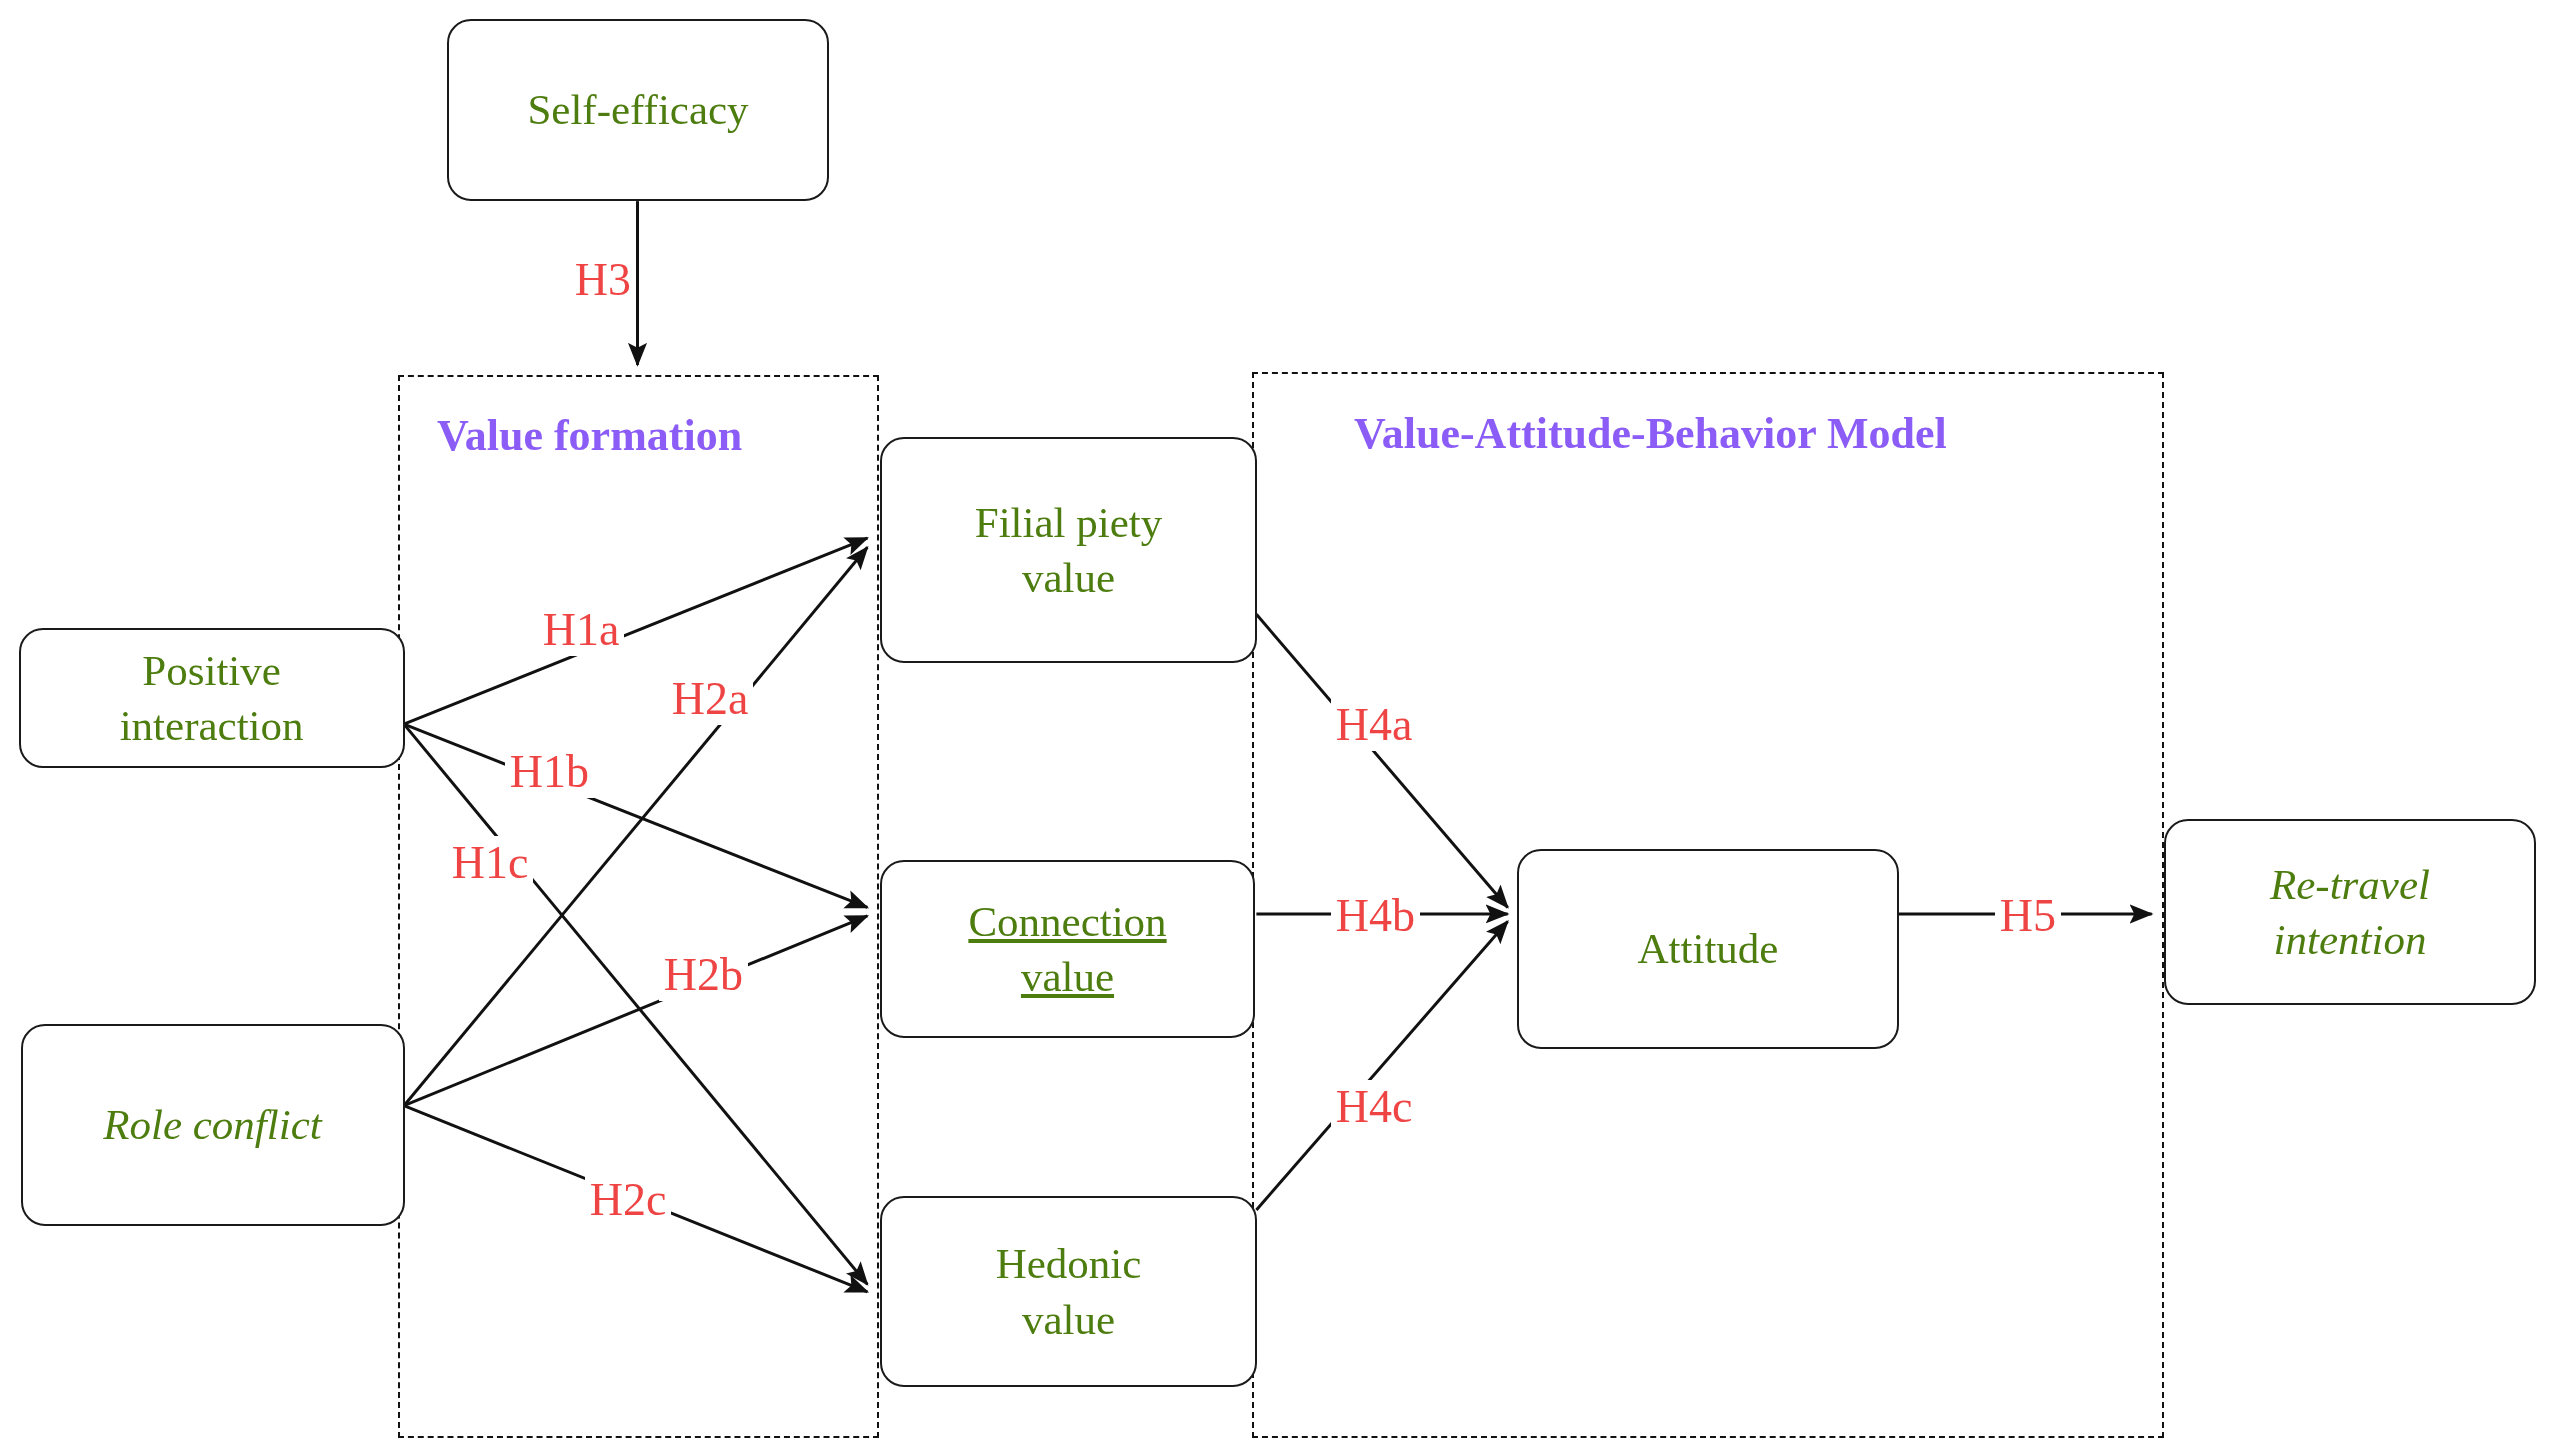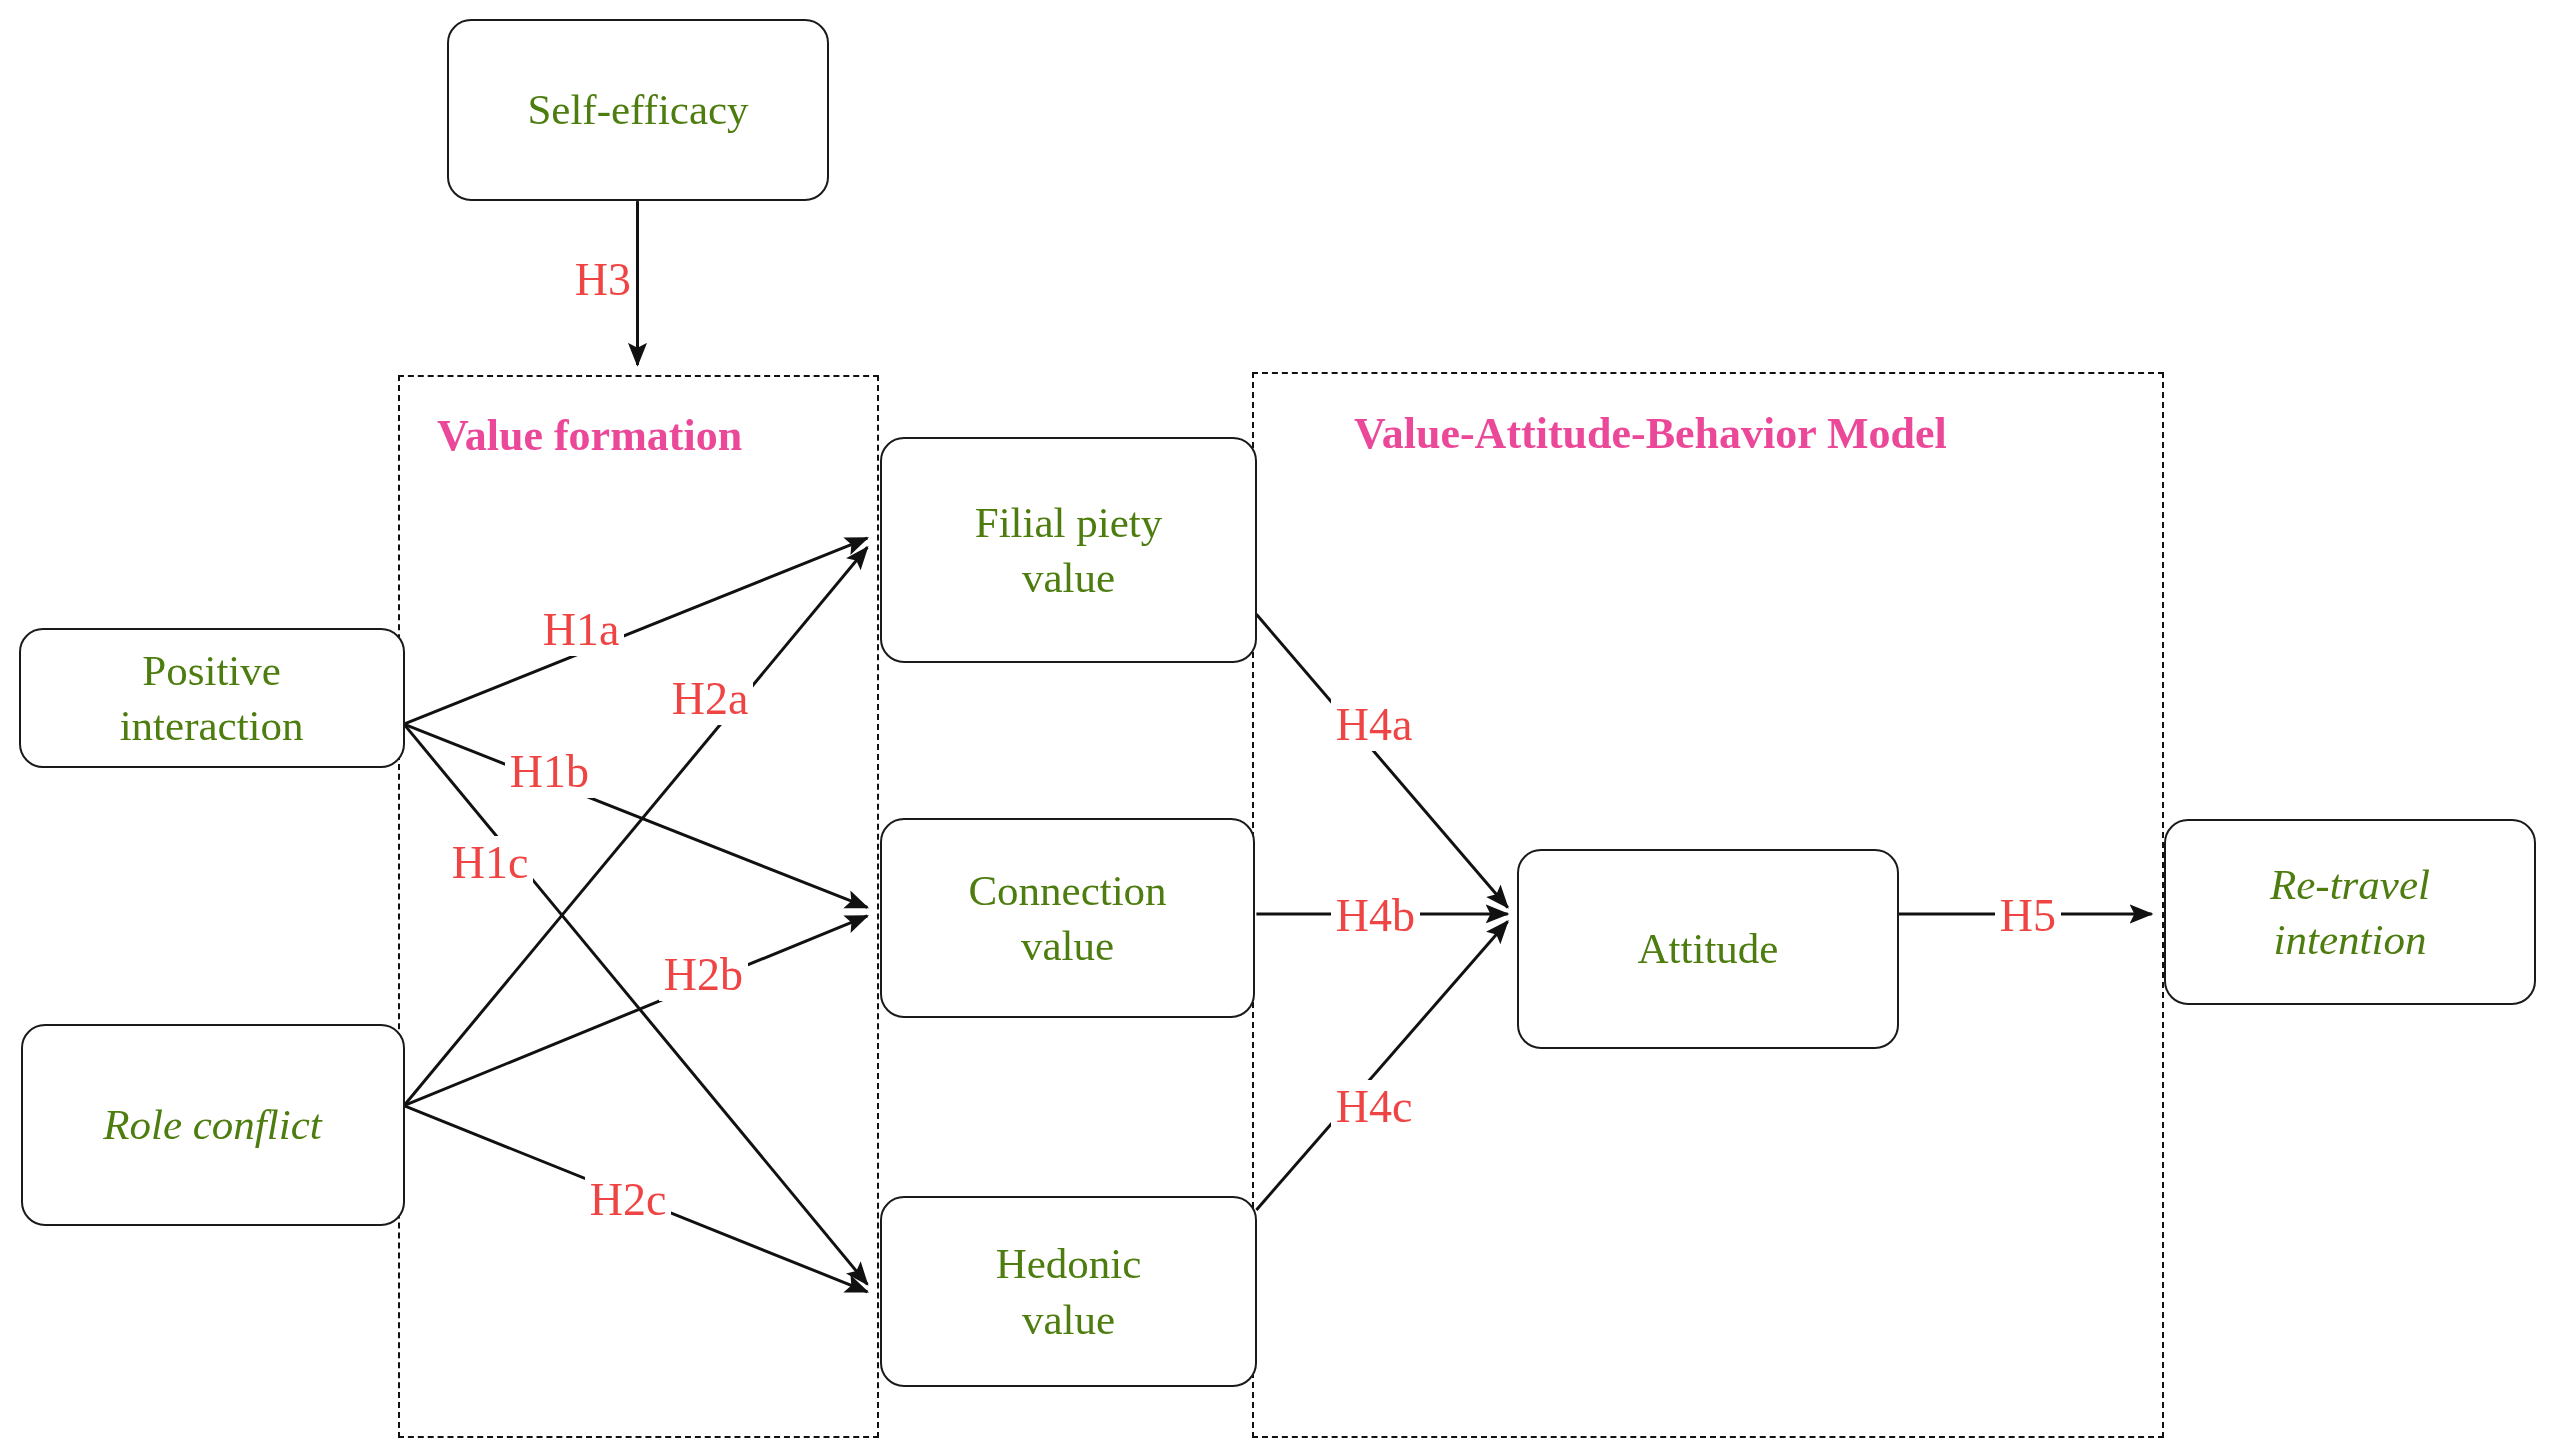--- a/index.html
+++ b/index.html
@@ -44,21 +44,21 @@
     position: absolute;
     box-sizing: border-box;
     border: 2.8px dashed #111111;
     background: transparent;
     z-index: 1;
   }
   .group-title {
     position: absolute;
     font-weight: bold;
     font-size: 44px;
-    color: #ec4899;
+    color: #8b5cf6;
     white-space: nowrap;
     z-index: 2;
   }
   .edge-label {
     position: absolute;
     font-size: 46px;
     color: #ef4444;
     white-space: nowrap;
     background: #ffffff;
     padding: 0 4.7px;
@@ -102,21 +102,21 @@
     </div>
   <div class="node" id="n1" style="left: 18.6px; top: 628px; width: 386px; height: 140px;">
       <span>Positive<br>interaction</span>
     </div>
   <div class="node" id="n2" style="left: 20.5px; top: 1024px; width: 384px; height: 202px; font-style: italic;">
       <span>Role conflict</span>
     </div>
   <div class="node" id="n3" style="left: 880px; top: 437px; width: 377px; height: 226px;">
       <span>Filial piety<br>value</span>
     </div>
-  <div class="node" id="n4" style="left: 880px; top: 818px; width: 375px; height: 200px;">
+  <div class="node" id="n4" style="left: 880px; top: 860px; width: 375px; height: 178px; text-decoration: underline;">
       <span>Connection<br>value</span>
     </div>
   <div class="node" id="n5" style="left: 880px; top: 1196px; width: 377px; height: 191px;">
       <span>Hedonic<br>value</span>
     </div>
   <div class="node" id="n6" style="left: 1517px; top: 849px; width: 382px; height: 200px;">
       <span>Attitude</span>
     </div>
   <div class="node" id="n7" style="left: 2164px; top: 819px; width: 372px; height: 186px; font-style: italic;">
       <span>Re-travel<br>intention</span>

